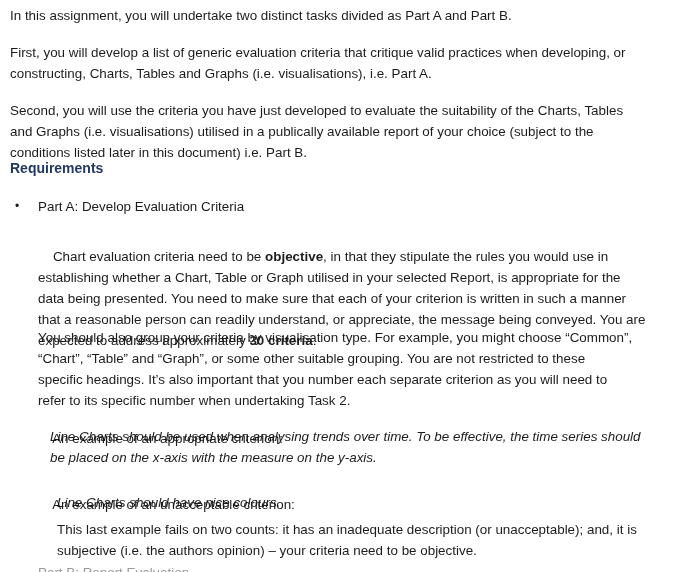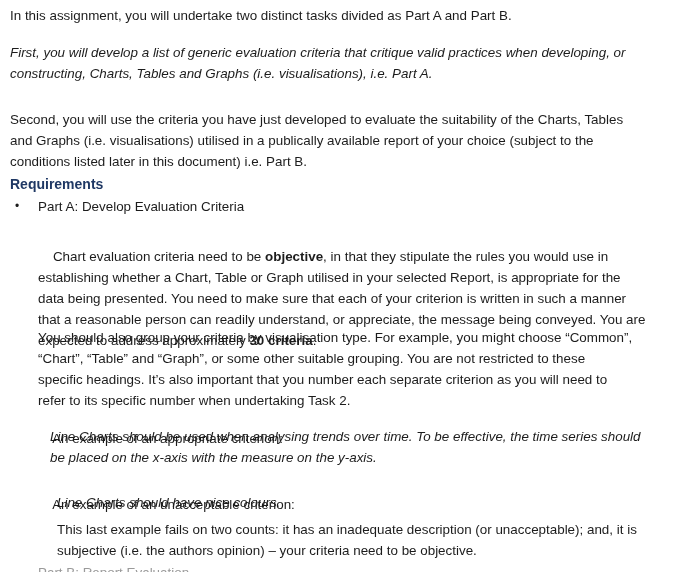--- a/index.html
+++ b/index.html
@@ -34,28 +34,28 @@
     color: #9a9a9a;
   }
 </style>
 </head>
 <body>
 
 <div class="page">
 
   <div class="block" style="top: 5px; left: 10px;">In this assignment, you will undertake two distinct tasks divided as Part A and Part B.</div>
 
-  <div class="block" style="top: 42px; left: 10px; font-style: italic;">First, you will develop a list of generic evaluation criteria that critique valid practices when developing, or
+  <div class="block" style="top: 42px; left: 10px;">First, you will develop a list of generic evaluation criteria that critique valid practices when developing, or
 constructing, Charts, Tables and Graphs (i.e. visualisations), i.e. Part A.</div>
 
-  <div class="block" style="top: 109px; left: 10px;">Second, you will use the criteria you have just developed to evaluate the suitability of the Charts, Tables
+  <div class="block" style="top: 100px; left: 10px;">Second, you will use the criteria you have just developed to evaluate the suitability of the Charts, Tables
 and Graphs (i.e. visualisations) utilised in a publically available report of your choice (subject to the
 conditions listed later in this document) i.e. Part B.</div>
 
-  <div class="block heading" style="top: 174px; left: 10px;">Requirements</div>
+  <div class="block heading" style="top: 158px; left: 10px;">Requirements</div>
 
   <span class="bullet-glyph" style="top: 196px; left: 15px;">•</span>
 
   <div class="block underline" style="top: 196px; left: 38px;">Part A: Develop Evaluation Criteria</div>
 
   <div class="block" style="top: 225px; left: 38px;">
     <span>Chart evaluation criteria need to be </span><span class="bold">objective</span><span>, in that they stipulate the rules you would use in
 establishing whether a Chart, Table or Graph utilised in your selected Report, is appropriate for the
 data being presented. You need to make sure that each of your criterion is written in such a manner
 that a reasonable person can readily understand, or appreciate, the message being conveyed. You are

